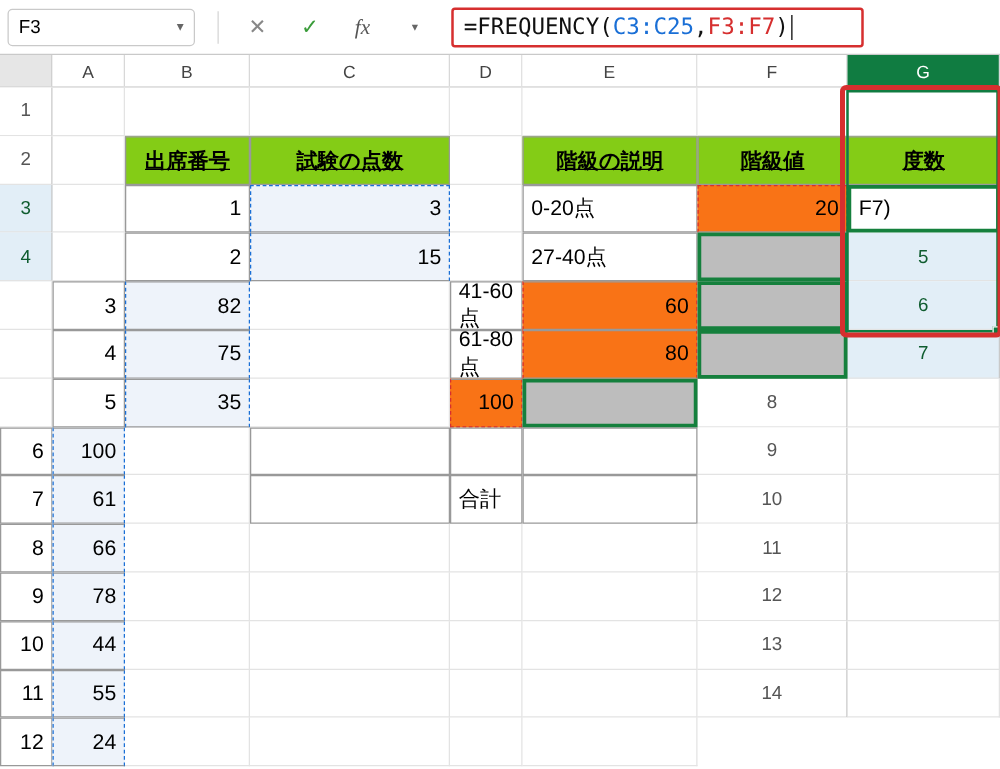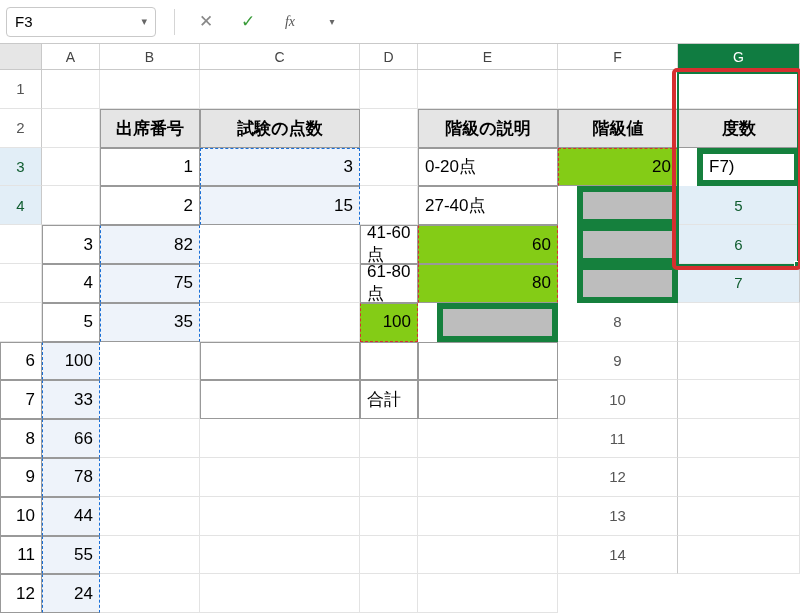--- a/index.html
+++ b/index.html
@@ -43,21 +43,21 @@
     height: 26px;
     display: flex;
     align-items: center;
     justify-content: center;
     color: #555;
     font-size: 15px;
     border-radius: 3px;
   }
   .fx-btn.cancel { color:#888; font-size:17px;}
   .fx-btn.enter  { color:#3a9c3a; font-size:17px;}
-  .fx-label { font-style: italic; font-family: "Times New Roman", serif; color:#555; font-size:14px; }
+  .fx-label { font-style: italic; font-family: "Times New Roman", serif; color:#555; font-size:17px; }
   .fx-drop { color:#666; font-size:10px;}
   .formula-box {
     flex: 0 0 330px;
     height: 32px;
     border: 2px solid #d62f2f;
     border-radius: 3px;
     display: flex;
     align-items: center;
     padding: 0 8px;
     font-size: 18px;
@@ -114,52 +114,52 @@
     padding: 0 6px;
     display:flex; align-items:center;
     position:relative;
     font-size: 17px;
   }
   .cell.rt { justify-content:flex-end; }
   .cell.lt { justify-content:flex-start; }
 
   
   .tblhdr {
-    background:#e5e5e5;
+    background:#84cc16;
     font-weight:700;
     justify-content:center;
     border-top:1px solid #999;
     border-left:1px solid #999;
     border-right:1px solid #999;
     border-bottom:1px solid #999;
+    text-decoration:underline;
   }
   
   .bord {
     border:1px solid #999;
   }
   
   .rngC {
     background:#eef3fa;
     border-left:1px dashed #1a6fd6;
     border-right:1px dashed #1a6fd6;
   }
   .rngC.first { border-top:1px dashed #1a6fd6; }
   
   .rngF {
-    background:#84cc16;
+    background:#f97316;
     border-left:1px dashed #d62f2f;
     border-right:1px dashed #d62f2f;
   }
   .rngF.first { border-top:1px dashed #d62f2f; }
   .rngF.last  { border-bottom:1px dashed #d62f2f; }
   
   .selG {
     background:#bdbdbd;
-    border:6px solid #15803d;
-    margin-left:19px;
+    border:3px solid #15803d;
   }
   .selG.top {
     background:#fff;
   }
 
   
   .green-sel {
     position:absolute;
     border:2px solid #107c41;
     pointer-events:none;
@@ -193,20 +193,23 @@
     <span>F3</span>
     <span class="chev">▾</span>
   </div>
   <div class="vbar"></div>
   <div class="fx-btn cancel">✕</div>
   <div class="fx-btn enter">✓</div>
   <div class="fx-btn">
       <span class="fx-label">fx</span>
     </div>
   <div class="fx-btn fx-drop">▾</div>
+  <div class="formula-box">
+    <span>=FREQUENCY(</span><span class="ref1">C3:C25</span><span>,</span><span class="ref2">F3:F7</span><span>)</span><span class="caret"></span>
+  </div>
 </div>
 
 <div class="col-headers">
   <div></div>
   <div>A</div>
   <div>B</div>
   <div>C</div>
   <div>D</div>
   <div>E</div>
   <div>F</div>
@@ -281,21 +284,21 @@
   <div class="cell bord rt">6</div>
   <div class="cell bord rngC rt">100</div>
   <div class="cell"></div>
   <div class="cell bord"></div>
   <div class="cell bord"></div>
   <div class="cell bord"></div>
 
   <div class="rowhdr">9</div>
   <div class="cell"></div>
   <div class="cell bord rt">7</div>
-  <div class="cell bord rngC rt">33</div>
+  <div class="cell bord rngC rt">61</div>
   <div class="cell"></div>
   <div class="cell bord"></div>
   <div class="cell bord lt">合計</div>
   <div class="cell bord"></div>
 
   <div class="rowhdr">10</div>
   <div class="cell"></div>
   <div class="cell bord rt">8</div>
   <div class="cell bord rngC rt">66</div>
   <div class="cell"></div>

